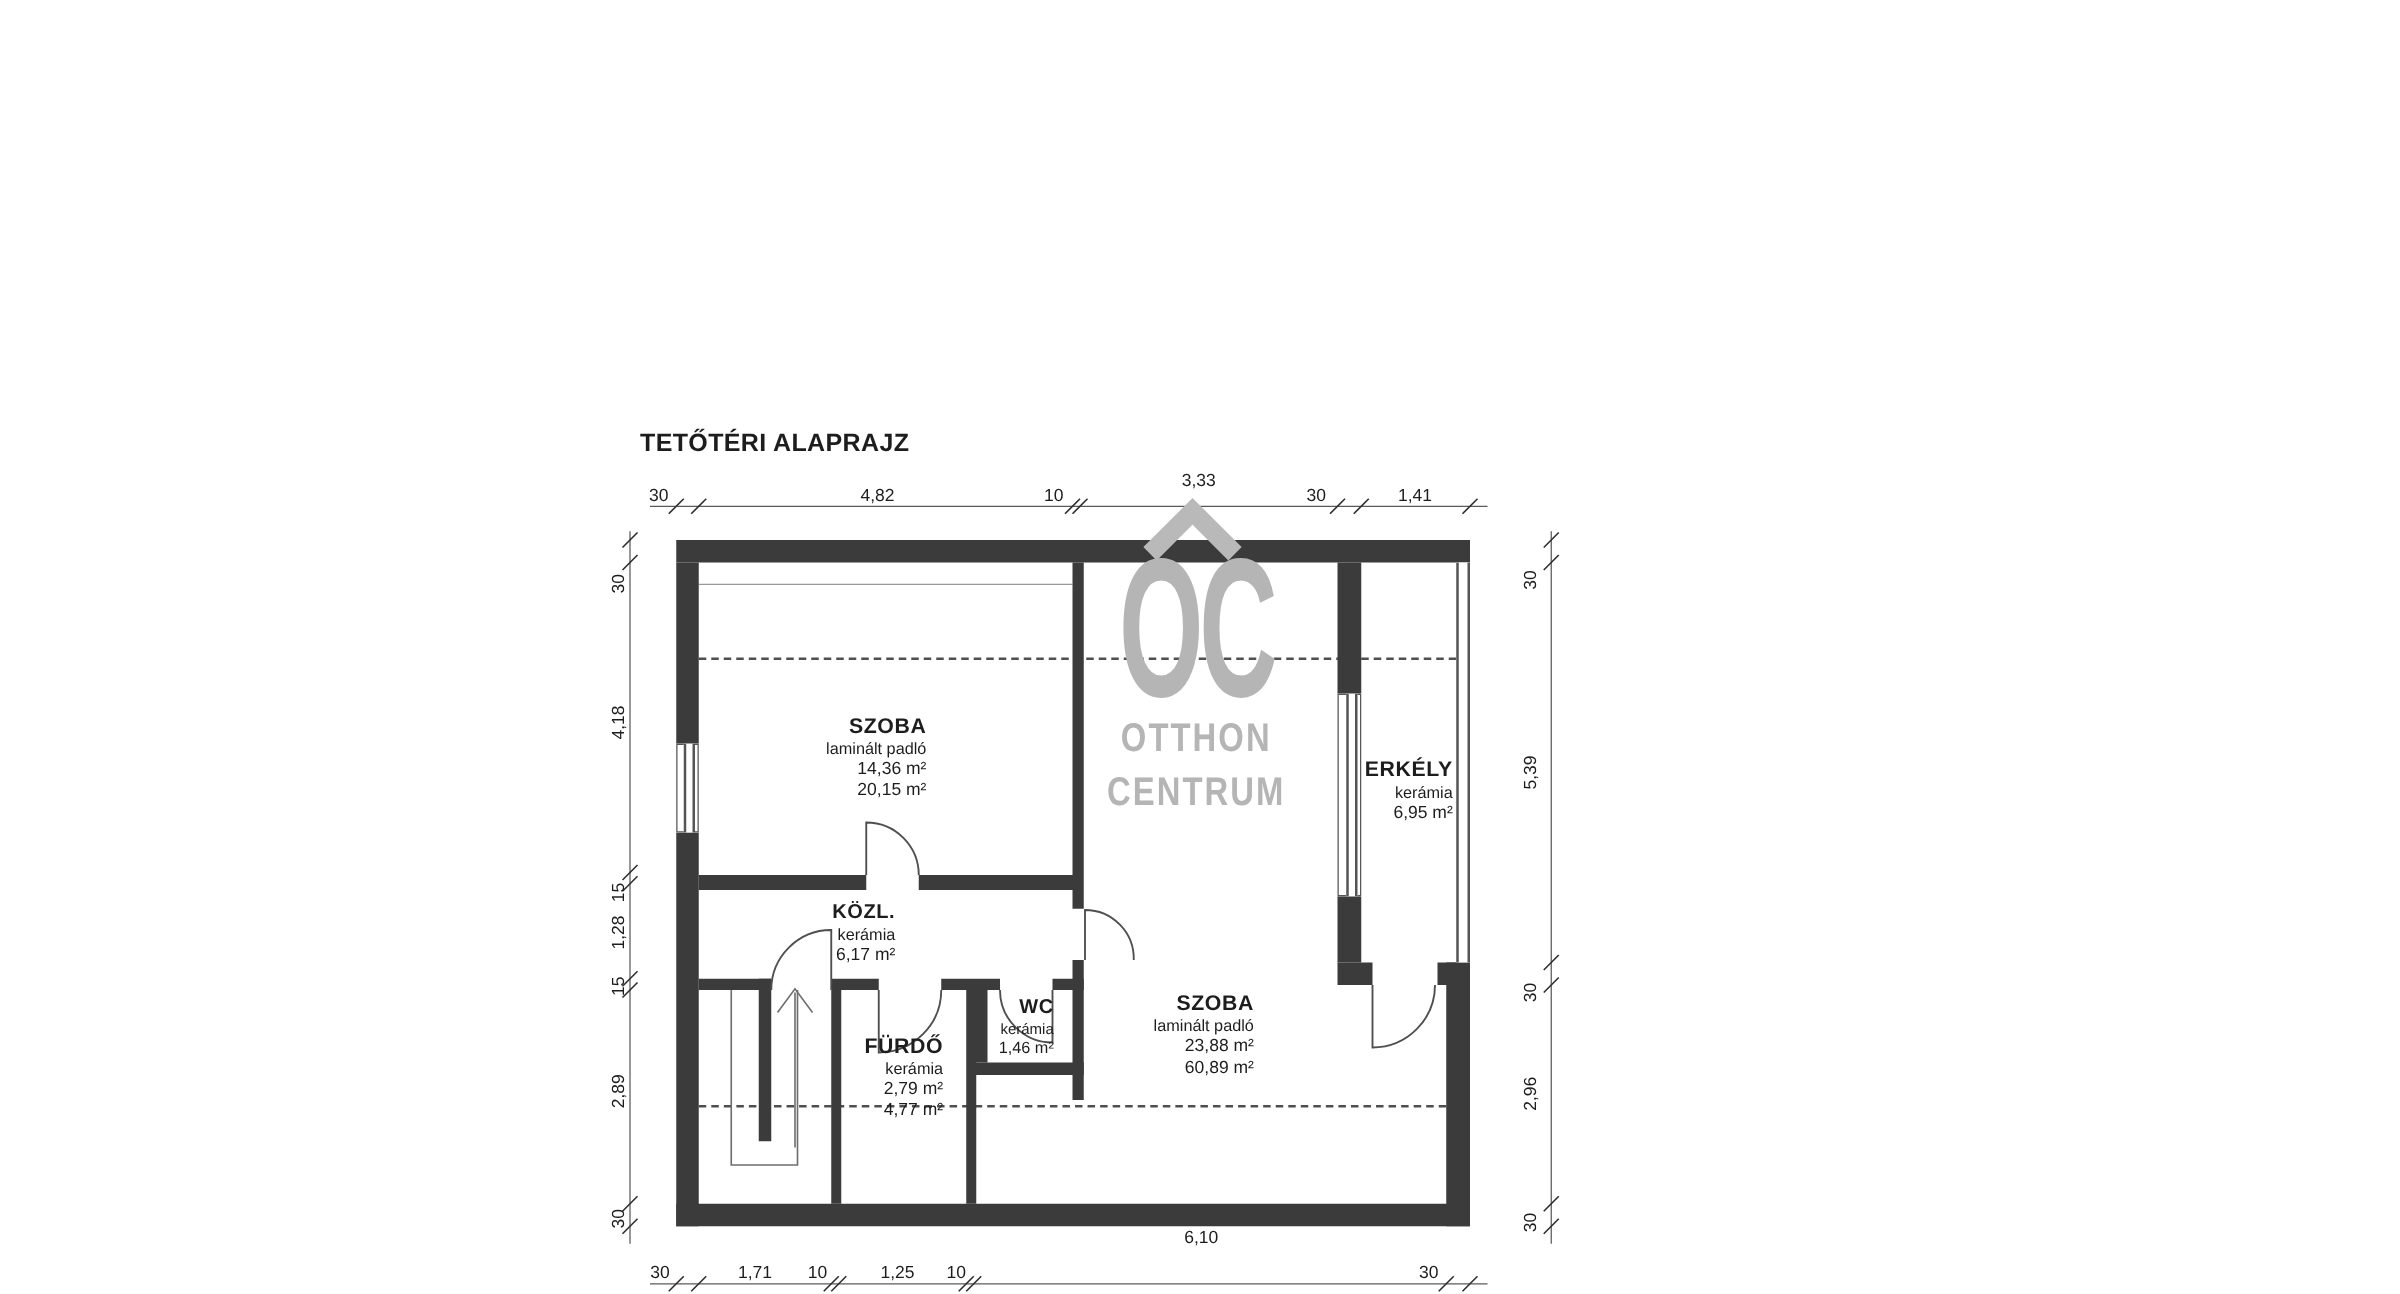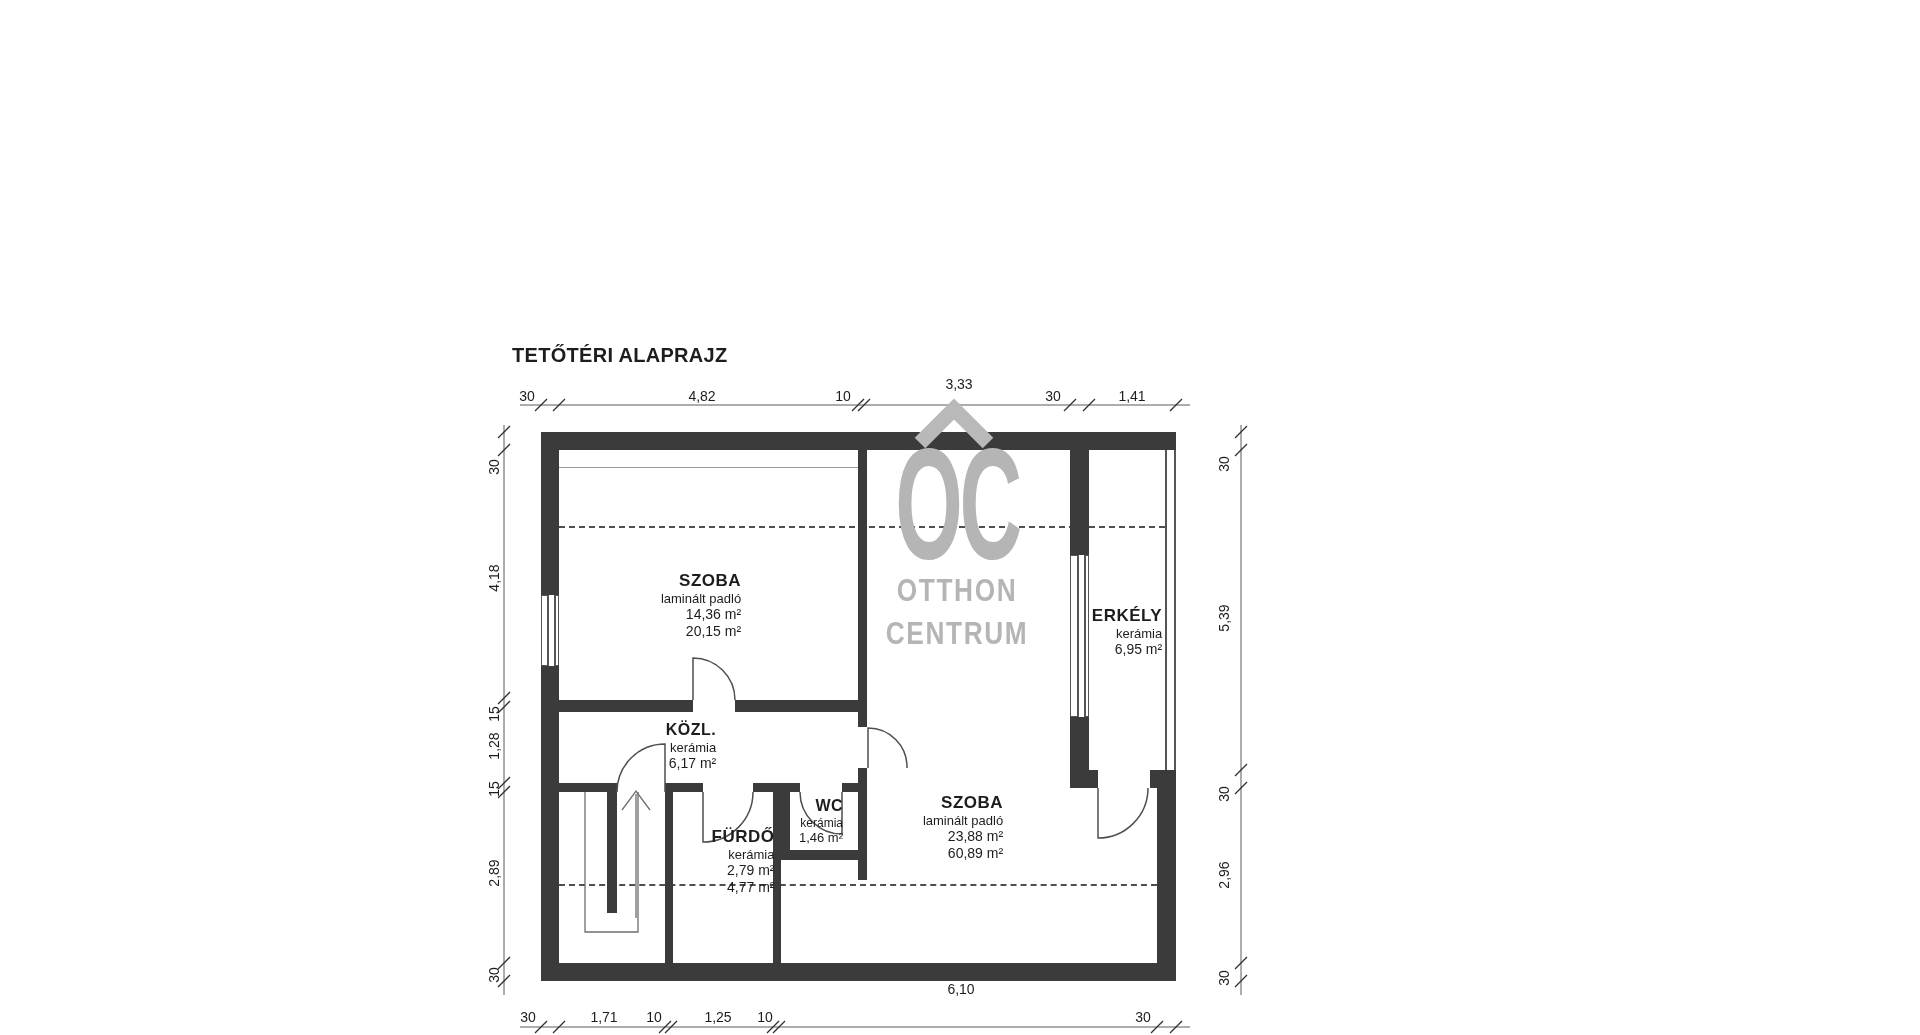--- a/index.html
+++ b/index.html
@@ -145,21 +145,21 @@
     <div class="rarea">14,36 m²</div>
     <div class="rarea">20,15 m²</div>
   </div>
 
   <div class="rlabel" style="left:691px;top:721px;">
     <div class="rname" style="font-size:16px;">KÖZL.</div>
     <div class="rsub">kerámia</div>
     <div class="rarea">6,17 m²</div>
   </div>
 
-  <div class="rlabel" style="left:723px;top:827px;margin-left:20px;">
+  <div class="rlabel" style="left:723px;top:827px;">
     <div class="rname">FÜRDŐ</div>
     <div class="rsub">kerámia</div>
     <div class="rarea">2,79 m²</div>
     <div class="rarea">4,77 m²</div>
   </div>
 
   <div class="rlabel" style="left:821px;top:797px;">
     <div class="rname" style="font-size:16px;">WC</div>
     <div class="rsub" style="font-size:12px;">kerámia</div>
     <div class="rarea" style="font-size:13px;">1,46 m²</div>

